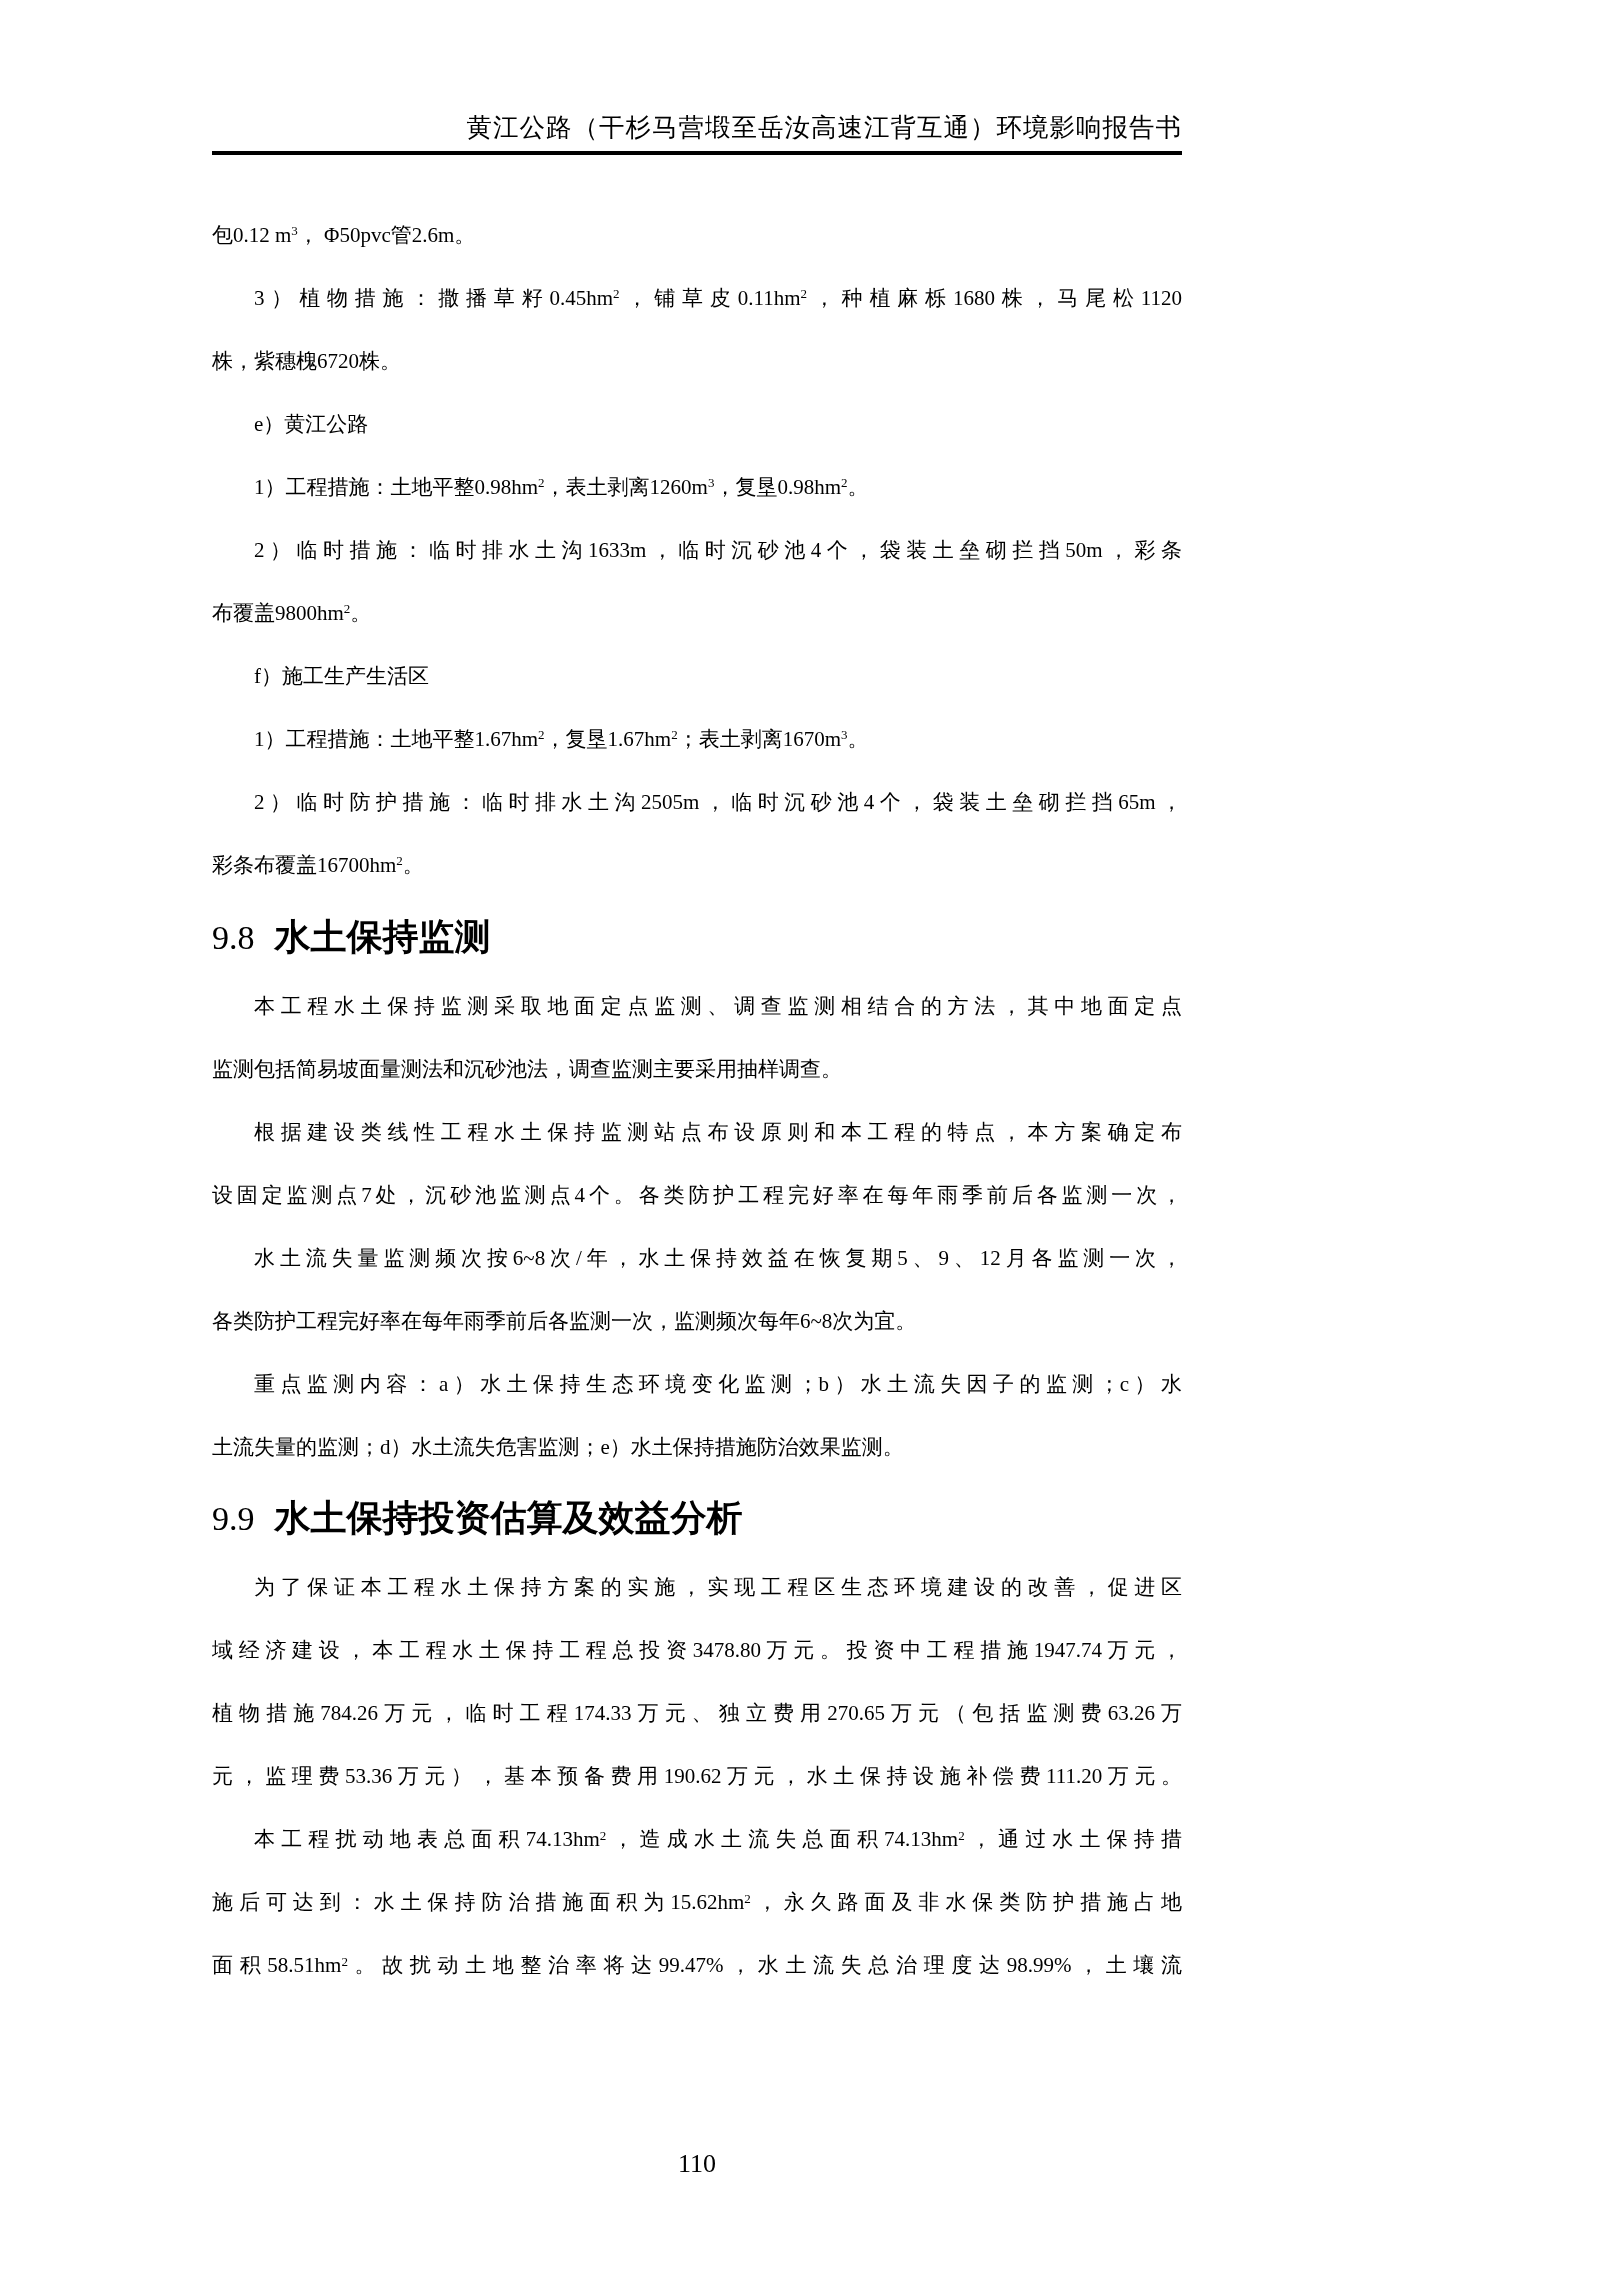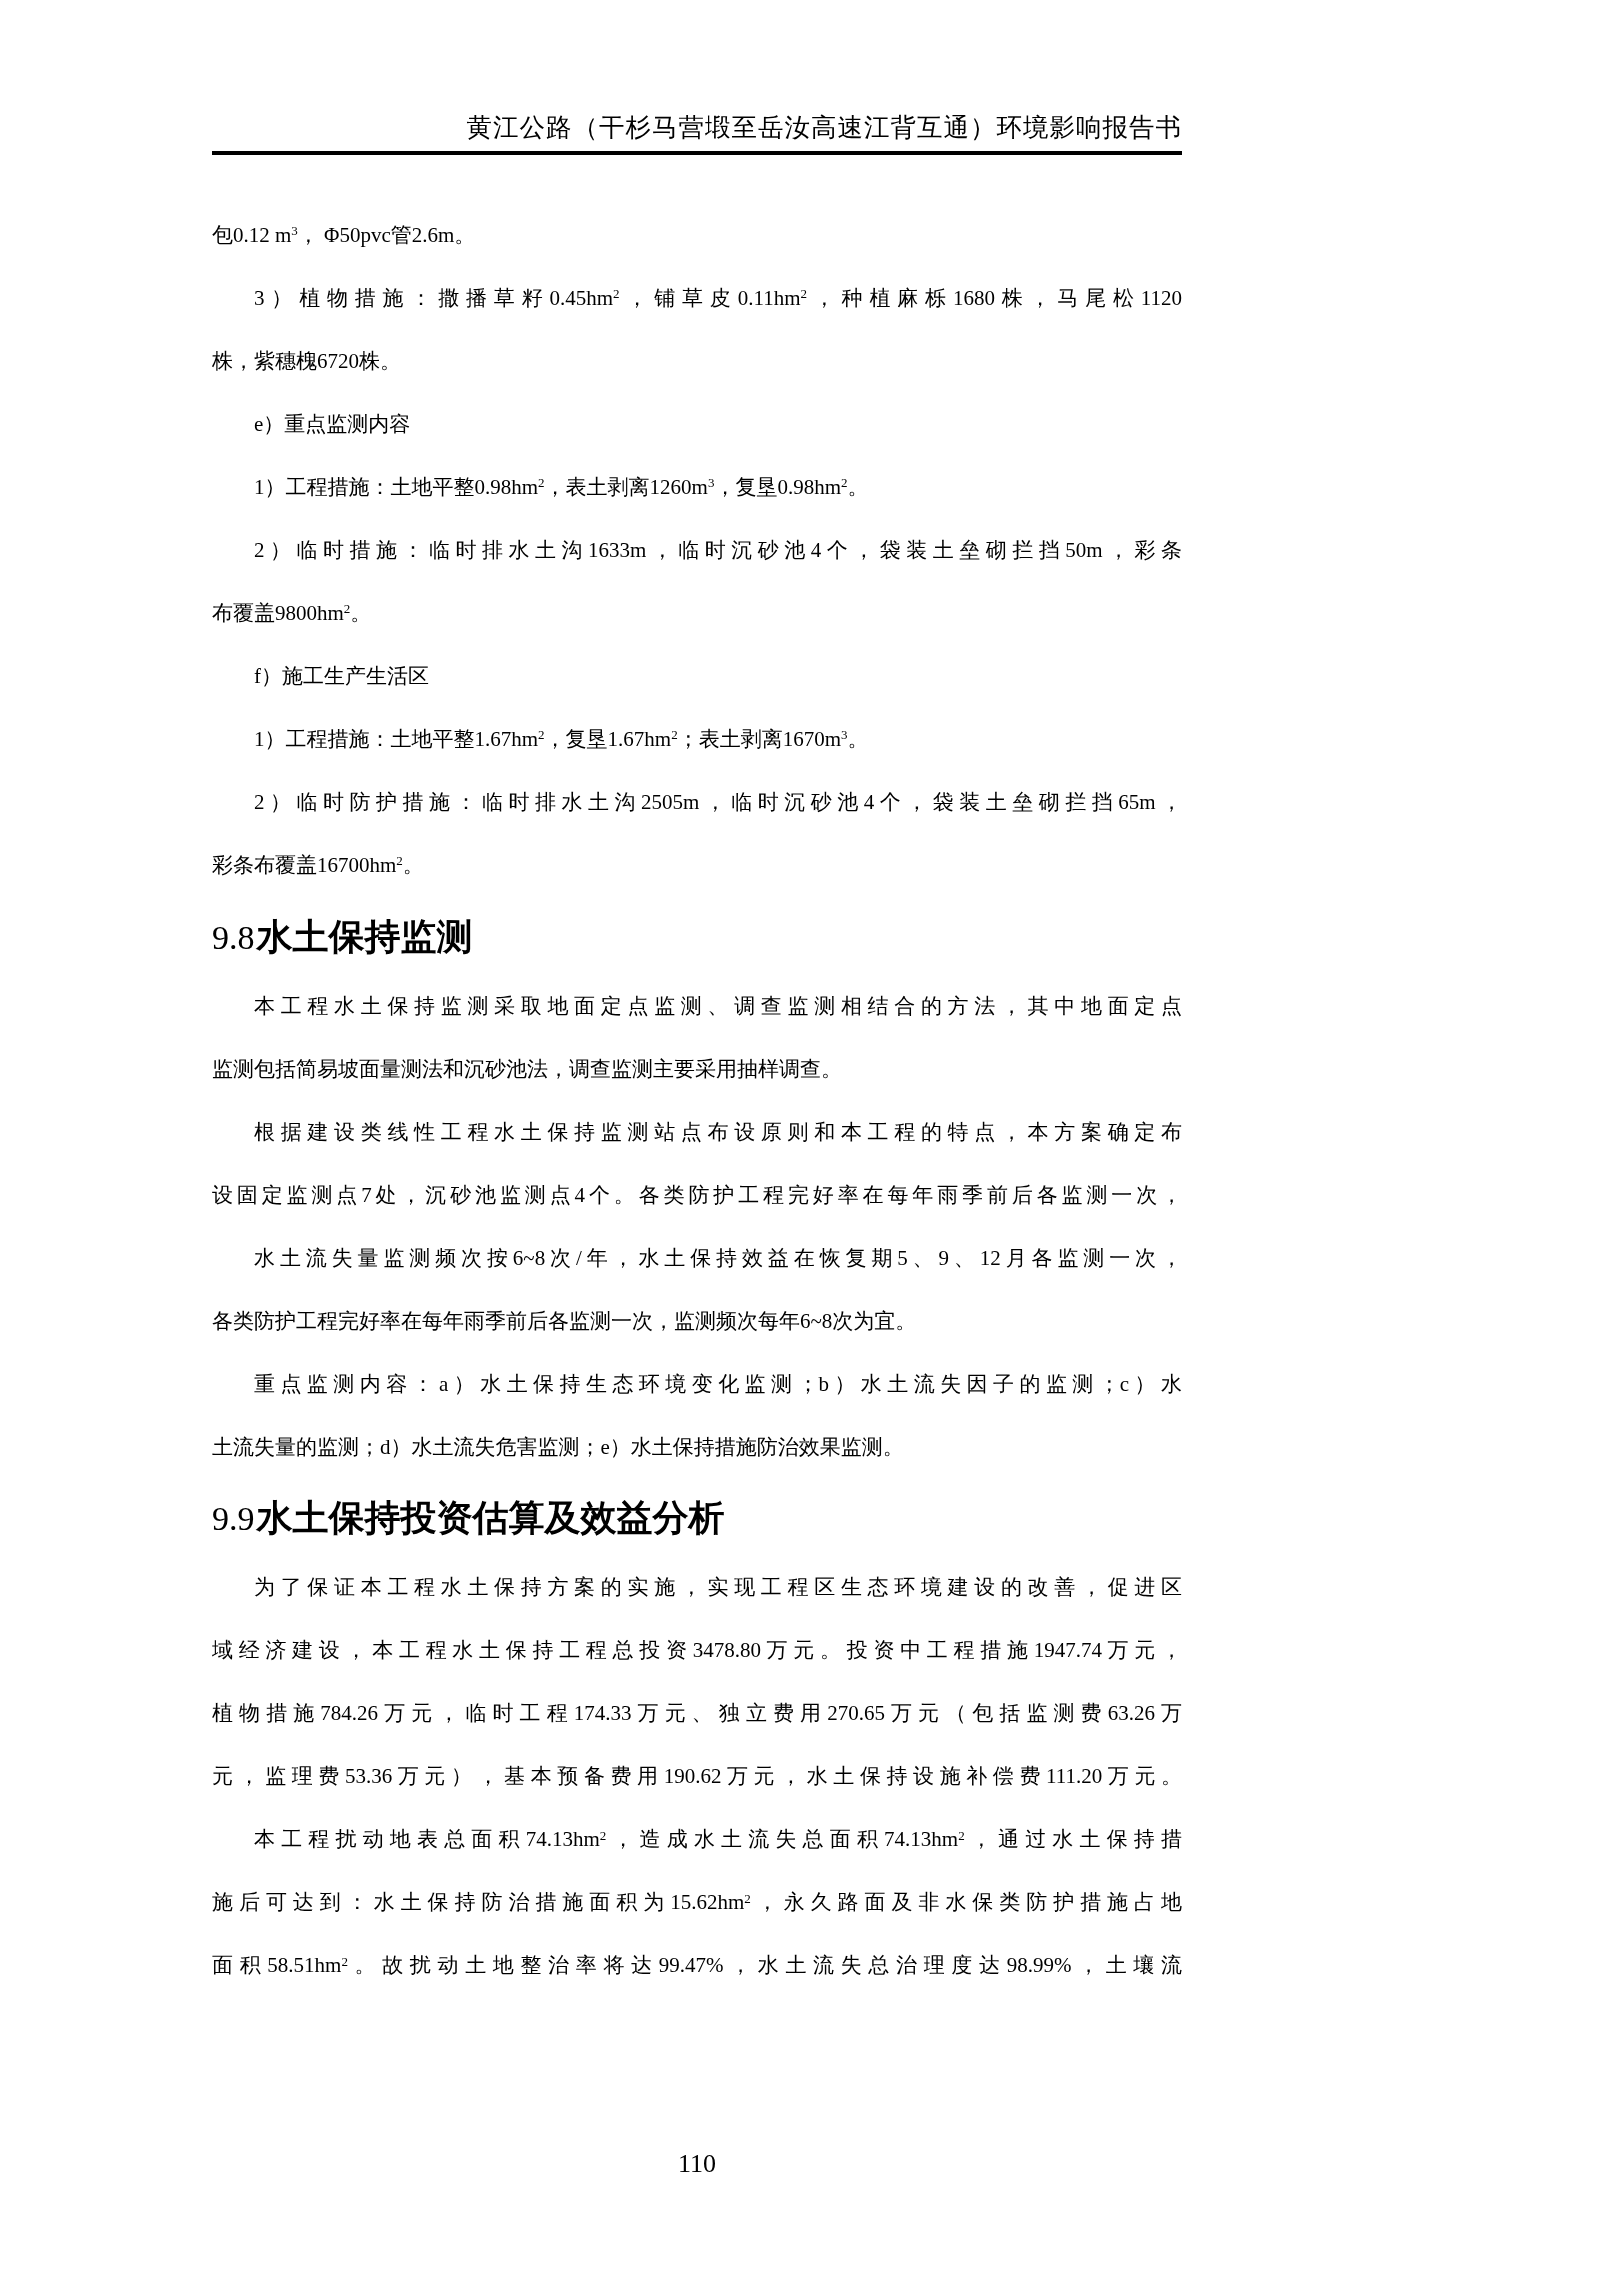--- a/index.html
+++ b/index.html
@@ -23,21 +23,21 @@
   .header-rule { margin-top: 5.9px; height: 3.9px; background: #000; }
   .doc-body { margin-top: 49px; }
   .line {
     font-size: 21px;
     line-height: 63px;
     text-align: justify;
   }
   .line.stretch { text-align-last: justify; }
   .line.indent { text-indent: 2em; }
   .heading { margin-top: 8.8px; line-height: 63px; white-space: nowrap; }
-  .h-num { font-size: 34px; margin-right: 2px; }
+  .h-num { font-size: 34px; margin-right: 20px; }
   .h-title {
     font-family: Liberation Serif, serif;
     font-weight: 700;
     font-size: 36px;
   }
   sup {
     font-size: 0.62em;
     line-height: 0;
     position: relative;
     top: -0.5em;
@@ -62,21 +62,21 @@
     <div class="header-rule"></div>
     <div class="doc-body">
         <div class="paragraph">
           <div class="line">包0.12 m<sup>3</sup>， Φ50pvc管2.6m。</div>
         </div>
         <div class="paragraph">
           <div class="line stretch indent">3）植物措施：撒播草籽0.45hm<sup>2</sup>，铺草皮0.11hm<sup>2</sup>，种植麻栎1680株，马尾松1120</div>
           <div class="line">株，紫穗槐6720株。</div>
         </div>
         <div class="paragraph">
-          <div class="line indent">e）重点监测内容</div>
+          <div class="line indent">e）黄江公路</div>
         </div>
         <div class="paragraph">
           <div class="line indent">1）工程措施：土地平整0.98hm<sup>2</sup>，表土剥离1260m<sup>3</sup>，复垦0.98hm<sup>2</sup>。</div>
         </div>
         <div class="paragraph">
           <div class="line stretch indent">2）临时措施：临时排水土沟1633m，临时沉砂池4个，袋装土垒砌拦挡50m，彩条</div>
           <div class="line">布覆盖9800hm<sup>2</sup>。</div>
         </div>
         <div class="paragraph">
           <div class="line indent">f）施工生产生活区</div>

